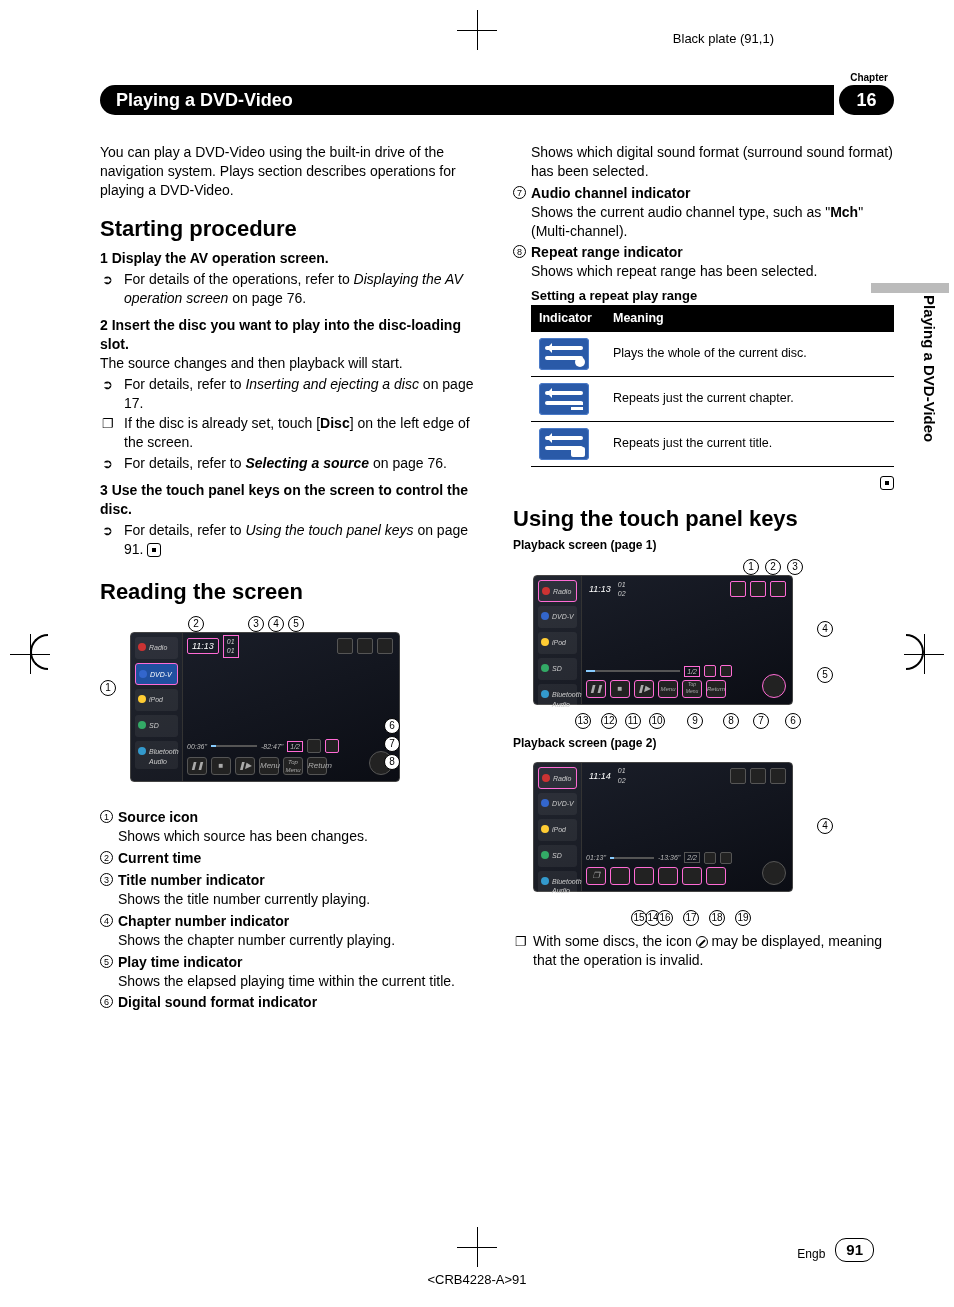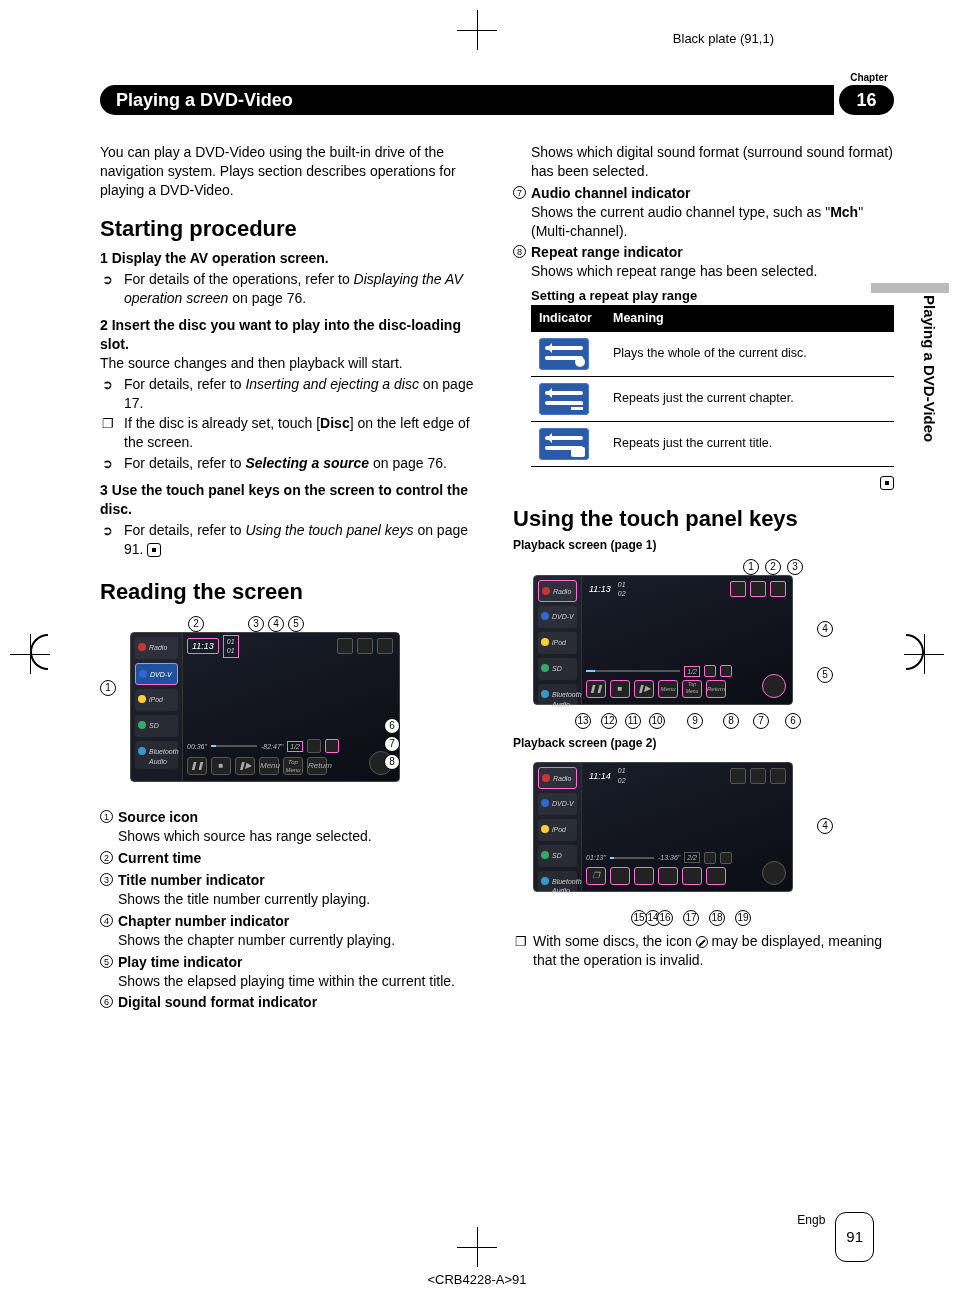--- a/index.html
+++ b/index.html
@@ -273,24 +273,24 @@
 
   .prohibit {
     display:inline-block; width:12px; height:12px; border:1.5px solid #000; border-radius:50%; position:relative; top:2px;
   }
   .prohibit::after {
     content:''; position:absolute; left:1px; right:1px; top:50%; height:1.5px; background:#000; transform:rotate(-45deg);
   }
 
   
   .footer {
-    position:absolute; bottom: 45px; right: 80px; display:flex; align-items:flex-start; gap:10px;
+    position:absolute; bottom: 45px; right: 80px; display:flex; align-items:flex-end; gap:10px;
   }
   .pg-oval {
-    border:1.5px solid #000; border-radius: 11px; padding: 14px 10px; font-weight:normal; font-size:15px;
+    border:1.5px solid #000; border-radius: 11px; padding: 1px 10px; font-weight:bold; font-size:15px;
   }
   .ref-code {
     position:absolute; bottom: 18px; left:50%; transform:translateX(-50%); font-size:13px;
   }
 
   
   .shot-wrap { position:relative; width: 300px; height: 190px; margin: 4px 0 6px 0; }
   
   .shot-wrap.r { width: 320px; height: 170px; }
 
@@ -402,21 +402,21 @@
             <span class="ss-btn" style="font-size:6px;line-height:8px;">Top Menu</span>
             <span class="ss-btn">Return</span>
           </div>
           <div class="ss-phone"></div>
         </div>
       </div>
 
       <div>
         <div class="desc-item">
             <div class="desc-num"><span>1</span></div>
-            <div class="desc-body"><span class="desc-title">Source icon</span><br><span>Shows which source has range selected.</span></div>
+            <div class="desc-body"><span class="desc-title">Source icon</span><br><span>Shows which source has been changes.</span></div>
           </div>
         <div class="desc-item">
             <div class="desc-num"><span>2</span></div>
             <div class="desc-body"><span class="desc-title">Current time</span></div>
           </div>
         <div class="desc-item">
             <div class="desc-num"><span>3</span></div>
             <div class="desc-body"><span class="desc-title">Title number indicator</span><br><span>Shows the title number currently playing.</span></div>
           </div>
         <div class="desc-item">

